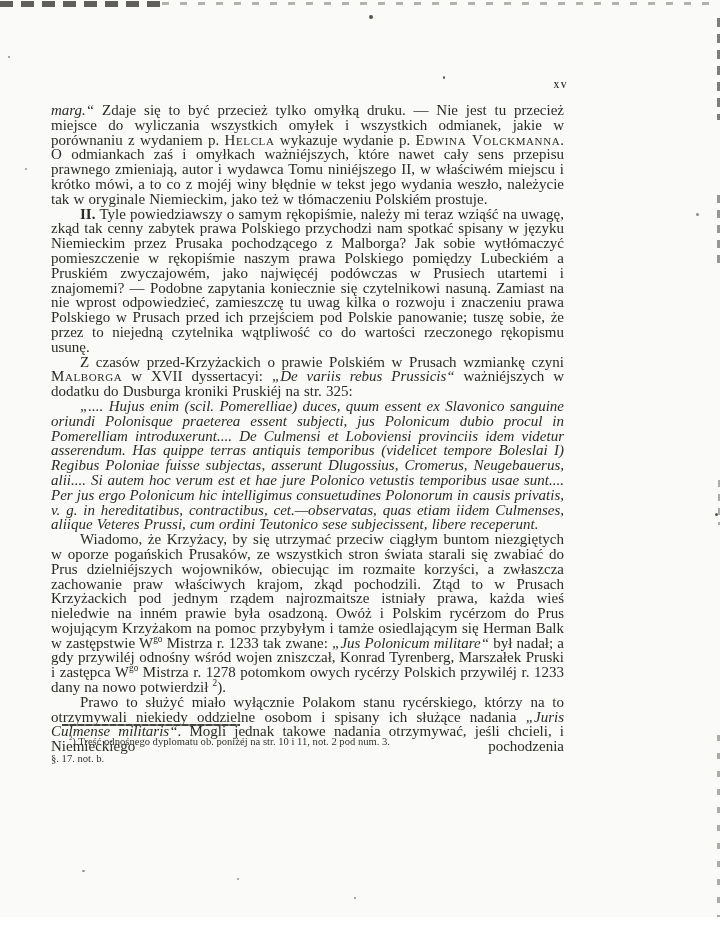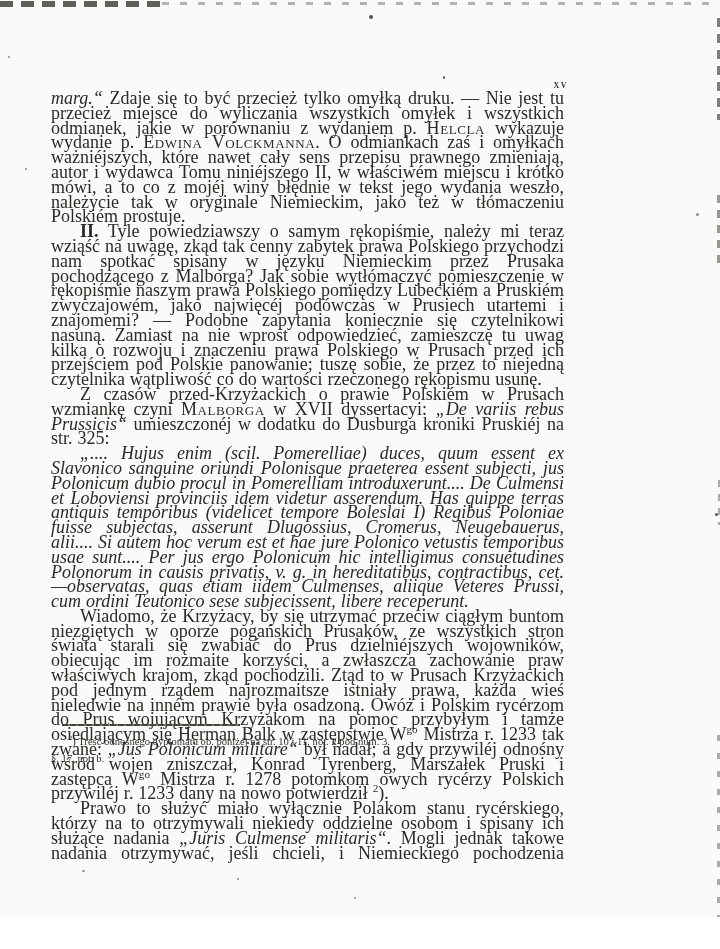--- a/index.html
+++ b/index.html
@@ -10,22 +10,22 @@
     background:var(--paper);
     font-family:"Liberation Serif","DejaVu Serif",serif;
     color:var(--ink);
   }
   .page-number {
     position:absolute; left:538px; top:78px; width:30px;
     font-size:11.5px; font-variant:small-caps; letter-spacing:1.5px;
     text-align:right; font-weight:700; color:#34332f;
   }
   .body-text {
-    position:absolute; left:51px; top:91px; width:513px;
-    font-size:18px; line-height:14.8px; text-align:justify;
+    position:absolute; left:51px; top:103px; width:513px;
+    font-size:15px; line-height:14.8px; text-align:justify;
     word-spacing:0.4px;
   }
   .para { margin:0; }
   .para.ind { text-indent:29px; }
   .para.cont { text-align-last:justify; }
   .seg-italic { font-style:italic; }
   .seg-bold { font-weight:700; }
   .seg-smallcaps { font-variant:small-caps; letter-spacing:.6px; }
   .seg-sup { vertical-align:super; font-size:62%; line-height:0; }
   .footnote-rule {
@@ -62,21 +62,21 @@
 </head>
 <body>
 
 <div class="page">
 
   <div class="page-number">xv</div>
 
   <div class="body-text">
       <p class="para"><span class="seg-italic">marg.“</span><span> Zdaje się to być przecież tylko omyłką druku. — Nie jest tu przecież miejsce do wyliczania wszystkich omyłek i wszystkich odmianek, jakie w porównaniu z wydaniem p. </span><span class="seg-smallcaps">Helcla</span><span> wykazuje wydanie p. </span><span class="seg-smallcaps">Edwina Volckmanna</span><span>. O odmiankach zaś i omyłkach ważniéjszych, które nawet cały sens przepisu prawnego zmieniają, autor i wydawca Tomu niniéjszego II, w właściwém miejscu i krótko mówi, a to co z mojéj winy błędnie w tekst jego wydania weszło, należycie tak w oryginale Niemieckim, jako też w tłómaczeniu Polskiém prostuje.</span></p>
       <p class="para ind"><span class="seg-bold">II.</span><span> Tyle powiedziawszy o samym rękopiśmie, należy mi teraz wziąść na uwagę, zkąd tak cenny zabytek prawa Polskiego przychodzi nam spotkać spisany w języku Niemieckim przez Prusaka pochodzącego z Malborga? Jak sobie wytłómaczyć pomieszczenie w rękopiśmie naszym prawa Polskiego pomiędzy Lubeckiém a Pruskiém zwyczajowém, jako najwięcéj podówczas w Prusiech utartemi i znajomemi? — Podobne zapytania koniecznie się czytelnikowi nasuną. Zamiast na nie wprost odpowiedzieć, zamieszczę tu uwag kilka o rozwoju i znaczeniu prawa Polskiego w Prusach przed ich przejściem pod Polskie panowanie; tuszę sobie, że przez to niejedną czytelnika wątpliwość co do wartości rzeczonego rękopismu usunę.</span></p>
-      <p class="para ind"><span>Z czasów przed-Krzyżackich o prawie Polskiém w Prusach wzmiankę czyni </span><span class="seg-smallcaps">Malborga</span><span> w XVII dyssertacyi: </span><span class="seg-italic">„De variis rebus Prussicis“</span><span> umieszczonéj w dodatku do Dusburga kroniki Pruskiéj na str. 325:</span></p>
+      <p class="para ind"><span>Z czasów przed-Krzyżackich o prawie Polskiém w Prusach wzmiankę czyni </span><span class="seg-smallcaps">Malborga</span><span> w XVII dyssertacyi: </span><span class="seg-italic">„De variis rebus Prussicis“</span><span> ważniéjszych w dodatku do Dusburga kroniki Pruskiéj na str. 325:</span></p>
       <p class="para ind"><span class="seg-italic">„.... Hujus enim (scil. Pomerelliae) duces, quum essent ex Slavonico sanguine oriundi Polonisque praeterea essent subjecti, jus Polonicum dubio procul in Pomerelliam introduxerunt.... De Culmensi et Loboviensi provinciis idem videtur asserendum. Has quippe terras antiquis temporibus (videlicet tempore Boleslai I) Regibus Poloniae fuisse subjectas, asserunt Dlugossius, Cromerus, Neugebauerus, alii.... Si autem hoc verum est et hae jure Polonico vetustis temporibus usae sunt.... Per jus ergo Polonicum hic intelligimus consuetudines Polonorum in causis privatis, v. g. in hereditatibus, contractibus, cet.—observatas, quas etiam iidem Culmenses, aliique Veteres Prussi, cum ordini Teutonico sese subjecissent, libere receperunt.</span></p>
       <p class="para ind"><span>Wiadomo, że Krzyżacy, by się utrzymać przeciw ciągłym buntom niezgiętych w oporze pogańskich Prusaków, ze wszystkich stron świata starali się zwabiać do Prus dzielniéjszych wojowników, obiecując im rozmaite korzyści, a zwłaszcza zachowanie praw właściwych krajom, zkąd pochodzili. Ztąd to w Prusach Krzyżackich pod jednym rządem najrozmaitsze istniały prawa, każda wieś nieledwie na inném prawie była osadzoną. Owóż i Polskim rycérzom do Prus wojującym Krzyżakom na pomoc przybyłym i tamże osiedlającym się Herman Balk w zastępstwie W</span><span class="seg-sup">go</span><span> Mistrza r. 1233 tak zwane: </span><span class="seg-italic">„Jus Polonicum militare“</span><span> był nadał; a gdy przywiléj odnośny wśród wojen zniszczał, Konrad Tyrenberg, Marszałek Pruski i zastępca W</span><span class="seg-sup">go</span><span> Mistrza r. 1278 potomkom owych rycérzy Polskich przywiléj r. 1233 dany na nowo potwierdził </span><span class="seg-sup">2</span><span>).</span></p>
       <p class="para ind cont"><span>Prawo to służyć miało wyłącznie Polakom stanu rycérskiego, którzy na to otrzymywali niekiedy oddzielne osobom i spisany ich służące nadania </span><span class="seg-italic">„Juris Culmense militaris“</span><span>. Mogli jednak takowe nadania otrzymywać, jeśli chcieli, i Niemieckiego pochodzenia</span></p>
     </div>
 
   <div class="footnote-rule"></div>
 
   <div class="footnotes">
       <div class="fn-item">
         <div class="fn-line" style="text-indent: 18px;"><span class="seg-sup">2</span><span>) Treść odnośnego dyplomatu ob. poniżéj na str. 10 i 11, not. 2 pod num. 3.</span></div>

